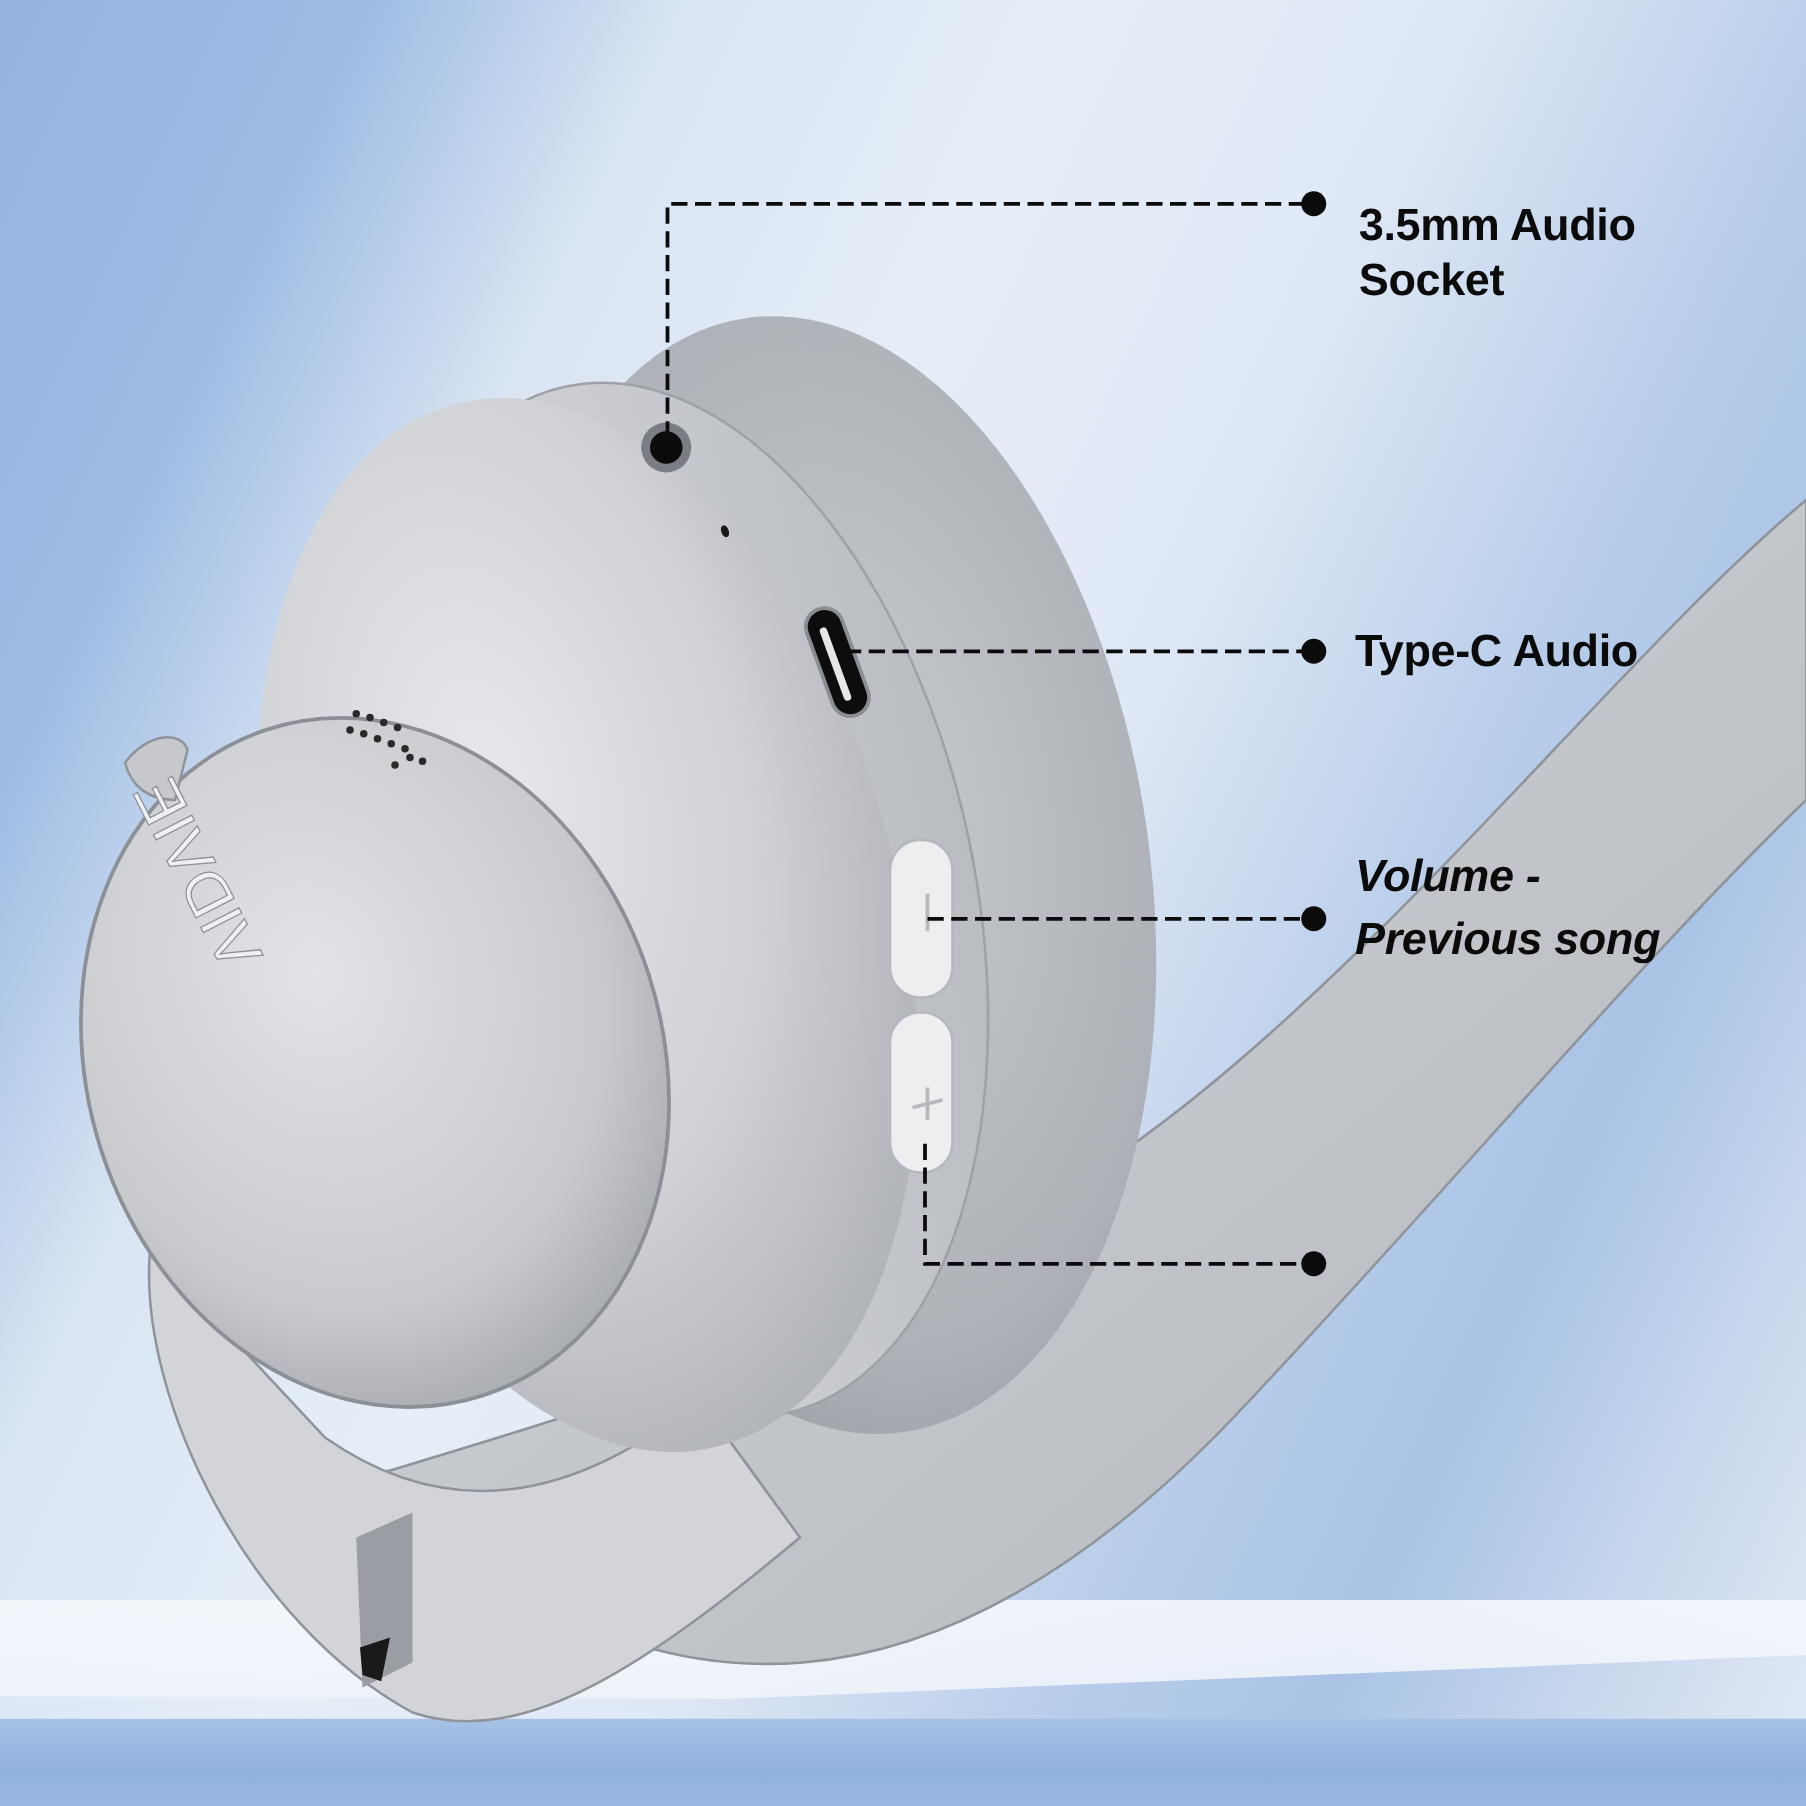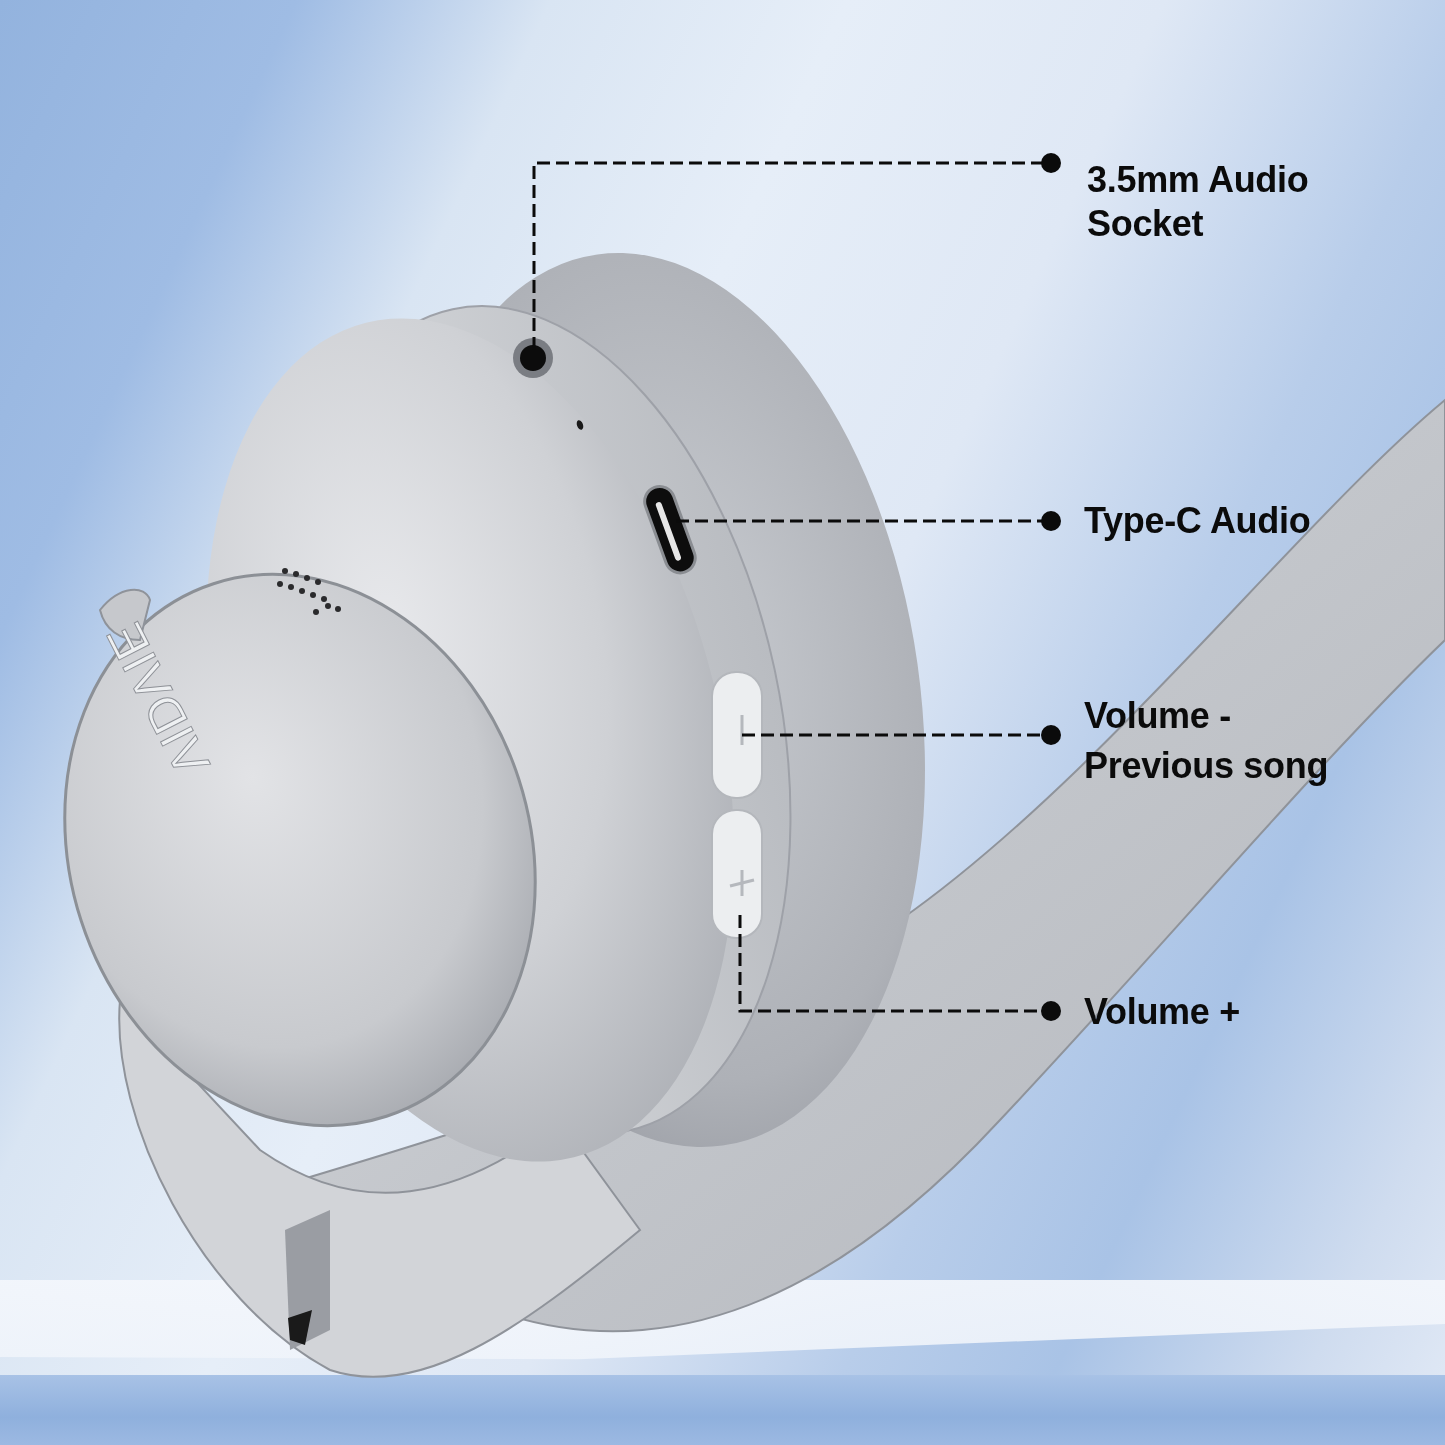--- a/index.html
+++ b/index.html
@@ -121,20 +121,19 @@
     </g>
   </svg>
 
   <div class="label" style="left:1087px; top:142px;margin-top:16px;">
     <span>3.5mm Audio</span>
     <span>Socket</span>
   </div>
   <div class="label" style="left:1084px; top:499px;">
     <span>Type-C Audio</span>
   </div>
-  <div class="label" style="left:1084px; top:691px; line-height:50px;">
+  <div class="label" style="left:1084px; top:676px; line-height:50px;font-style:italic;">
     <span>Volume -</span>
     <span>Previous song</span>
   </div>
   <div class="label" style="left:1084px; top:986px; line-height:52px;">
-    <span>Volume +</span>
   </div>
 </div>
 
 </body></html>

